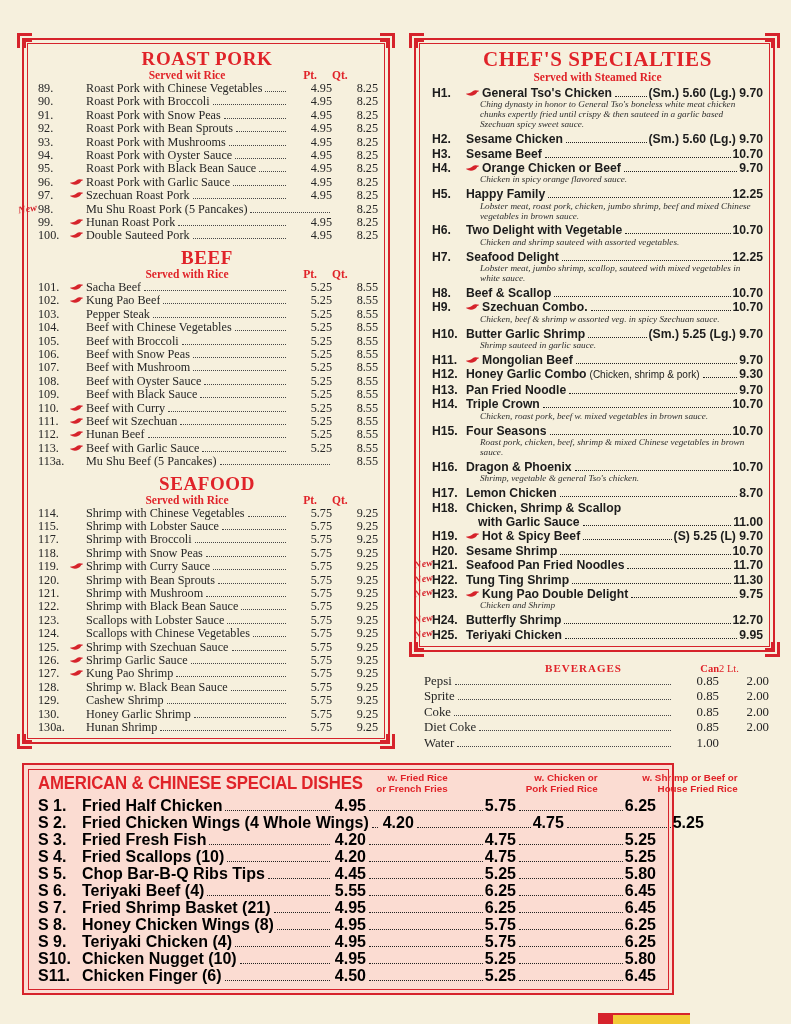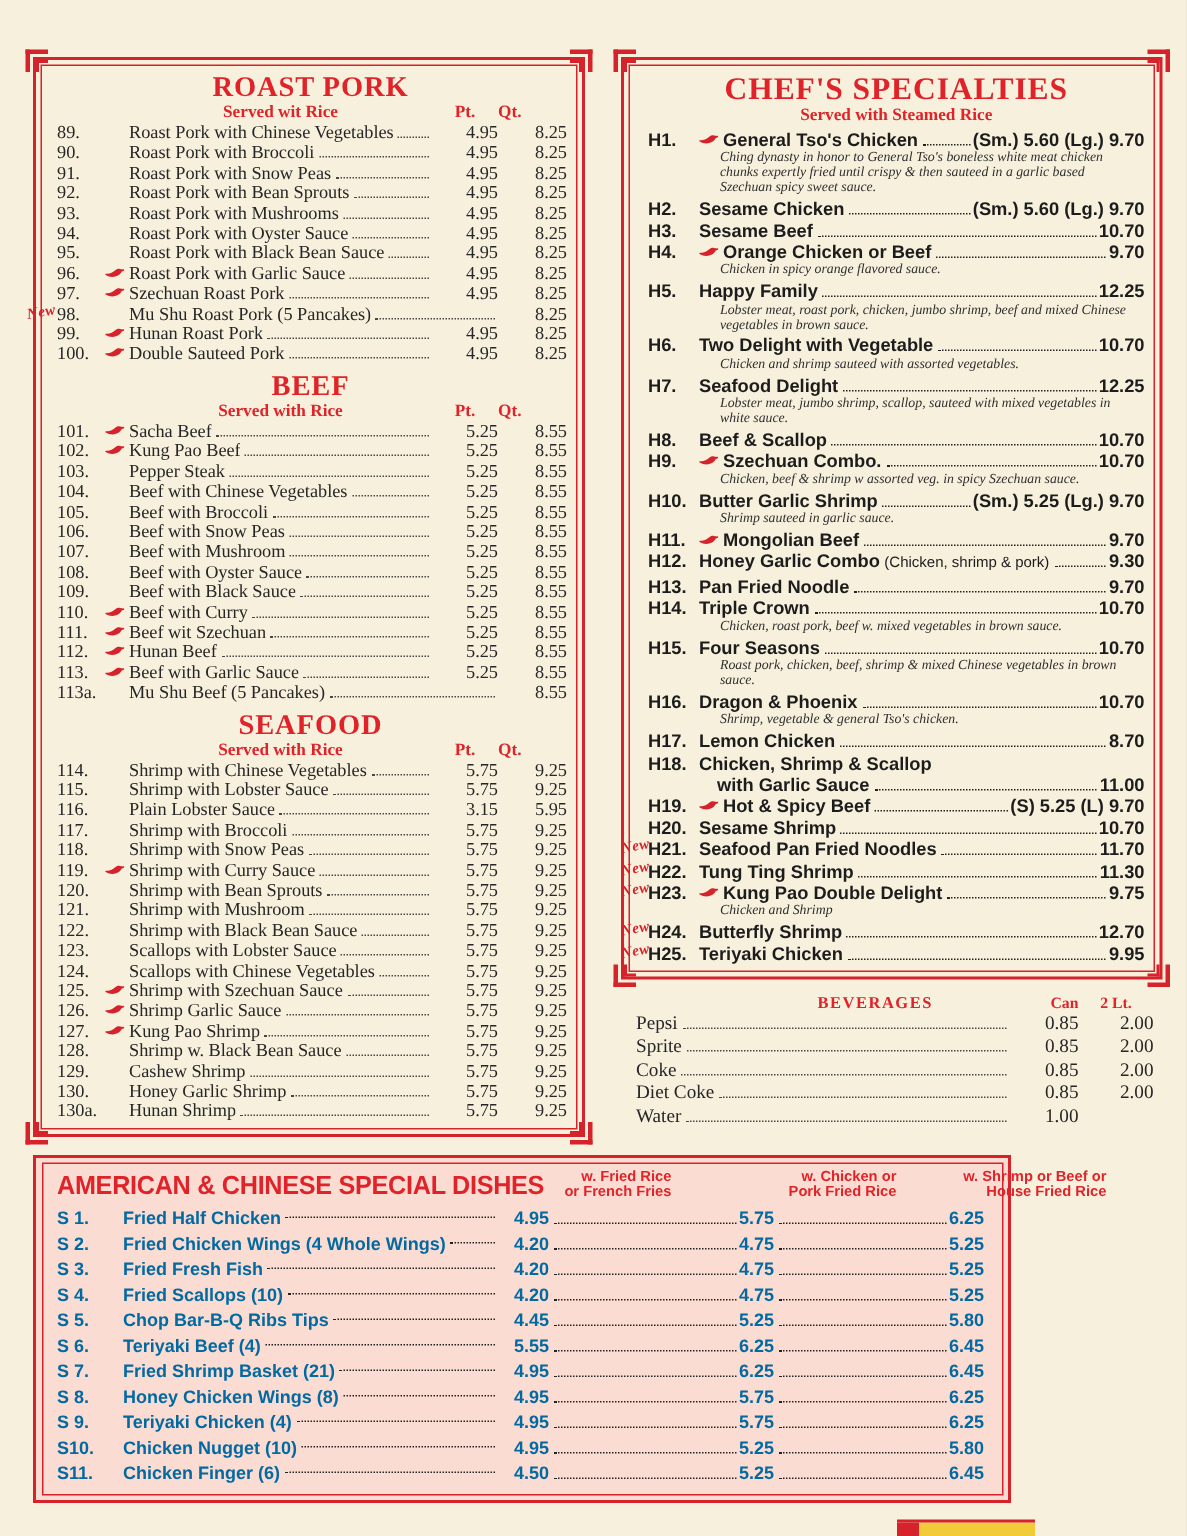--- a/index.html
+++ b/index.html
@@ -74,39 +74,39 @@
   .crow2{padding-left:46px;}
   .cdesc{font-family:"Liberation Serif","DejaVu Serif",serif;font-style:italic;font-weight:normal;
     font-size:9.2px;line-height:9.9px;color:#2e2e2e;margin:0 4px 2px 48px;}
 
   
   .bev{margin-top:10px;padding:0 6px 0 10px;}
   .bev-head{display:flex;align-items:baseline;}
   .bev-title{flex:1;text-align:center;font-weight:bold;font-size:11px;color:var(--title-red);
     letter-spacing:1px;padding-left:70px;}
   .bev-col{width:46px;flex:none;text-align:right;color:var(--title-red);font-weight:bold;font-size:10.5px;}
-  .bev-col2{width:50px;flex:none;text-align:center;color:var(--title-red);font-weight:bold;font-size:10.5px;}
+  .bev-col2{width:50px;flex:none;text-align:left;color:var(--title-red);font-weight:normal;font-size:10.5px;}
   .bevrow{display:flex;align-items:baseline;font-size:12.8px;line-height:15.4px;}
   .bevrow .bname{flex:none;white-space:nowrap;}
   .bevrow .bcan{width:46px;flex:none;text-align:right;}
   .bevrow .btwo{width:50px;flex:none;text-align:right;}
 
   
   .special-panel{margin:12px 20px 0 22px;background:var(--pink);border:2.5px solid var(--red);
     padding:8px 16px 9px 14px;width:652px;}
   .special-panel::before{inset:3.5px;}
   .sp-head{display:flex;align-items:flex-end;color:var(--title-red);
     font-family:"Liberation Sans","DejaVu Sans",sans-serif;font-weight:bold;margin-bottom:3px;}
   .sp-title{flex:none;font-size:17.5px;letter-spacing:-.2px;transform:scaleX(.96);transform-origin:left;}
   .spacer{flex:1;}
   .sp-col{flex:none;text-align:right;white-space:pre-line;font-size:9.8px;line-height:10.6px;}
   .sp-col.w2{width:150px;}
   .sp-col.w3{width:140px;}
-  .sprow{display:flex;align-items:center;font-family:"Liberation Sans","DejaVu Sans",sans-serif;
-    font-weight:bold;font-size:12px;line-height:17px;color:#0369a1;}
+  .sprow{display:flex;align-items:flex-end;font-family:"Liberation Sans","DejaVu Sans",sans-serif;
+    font-weight:bold;font-size:16px;line-height:17px;color:#000000;}
   .sprow .snum{width:44px;flex:none;}
   .sprow .sname{flex:none;white-space:nowrap;}
   .sprow .dots{border-bottom:1.8px dotted #222;}
   .sprow .sp1{flex:none;width:34px;text-align:right;}
   .sprow .pcell{flex:none;display:flex;align-items:baseline;}
   .sprow .p2cell{width:150px;}
   .sprow .p3cell{width:140px;}
   .sprow .sp{flex:none;}
 
   .cutoff-graphic{position:absolute;left:598px;bottom:0;width:92px;height:11px;
@@ -459,30 +459,20 @@
             </div>
             <div class="lrow">
               <span class="num">115.</span>
               <span class="chili"></span>
               <span class="nm">
                 <span class="t">Shrimp with Lobster Sauce</span>
                 <span class="dots"></span>
               </span>
               <span class="price">5.75</span>
               <span class="price">9.25</span>
-            </div>
-            <div class="lrow">
-              <span class="num">116.</span>
-              <span class="chili"></span>
-              <span class="nm">
-                <span class="t">Plain Lobster Sauce</span>
-                <span class="dots"></span>
-              </span>
-              <span class="price">3.15</span>
-              <span class="price">5.95</span>
             </div>
             <div class="lrow">
               <span class="num">117.</span>
               <span class="chili"></span>
               <span class="nm">
                 <span class="t">Shrimp with Broccoli</span>
                 <span class="dots"></span>
               </span>
               <span class="price">5.75</span>
               <span class="price">9.25</span>

